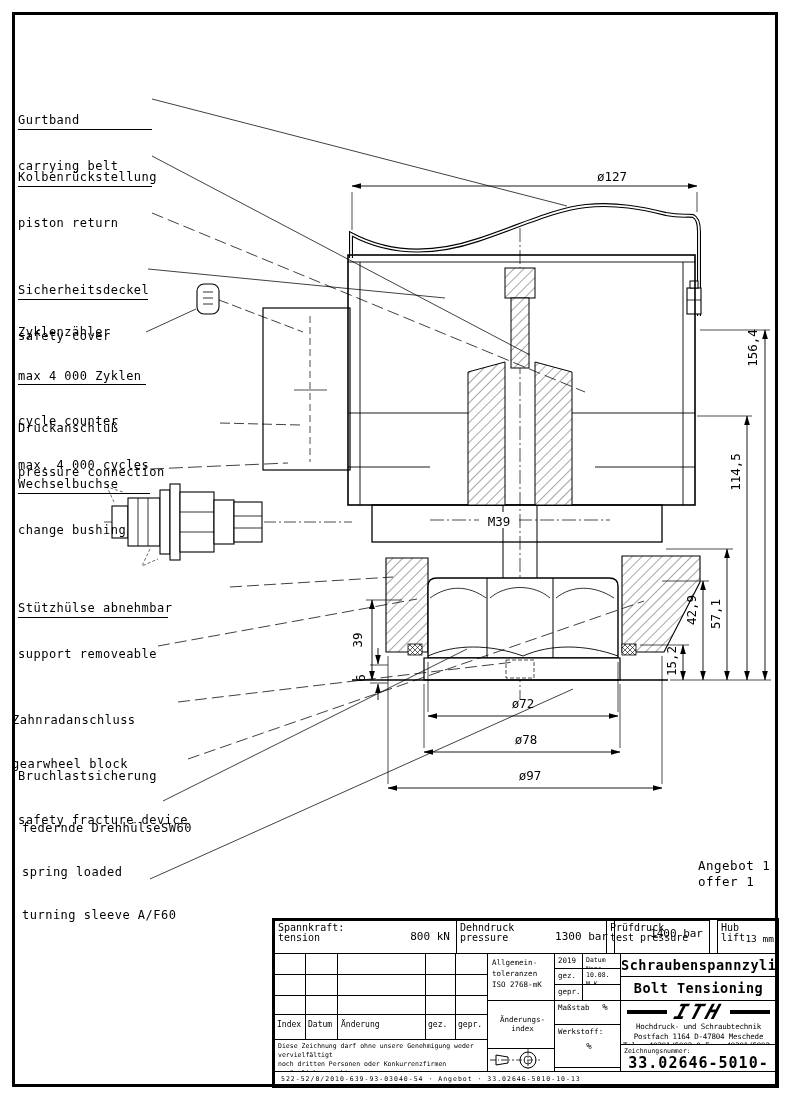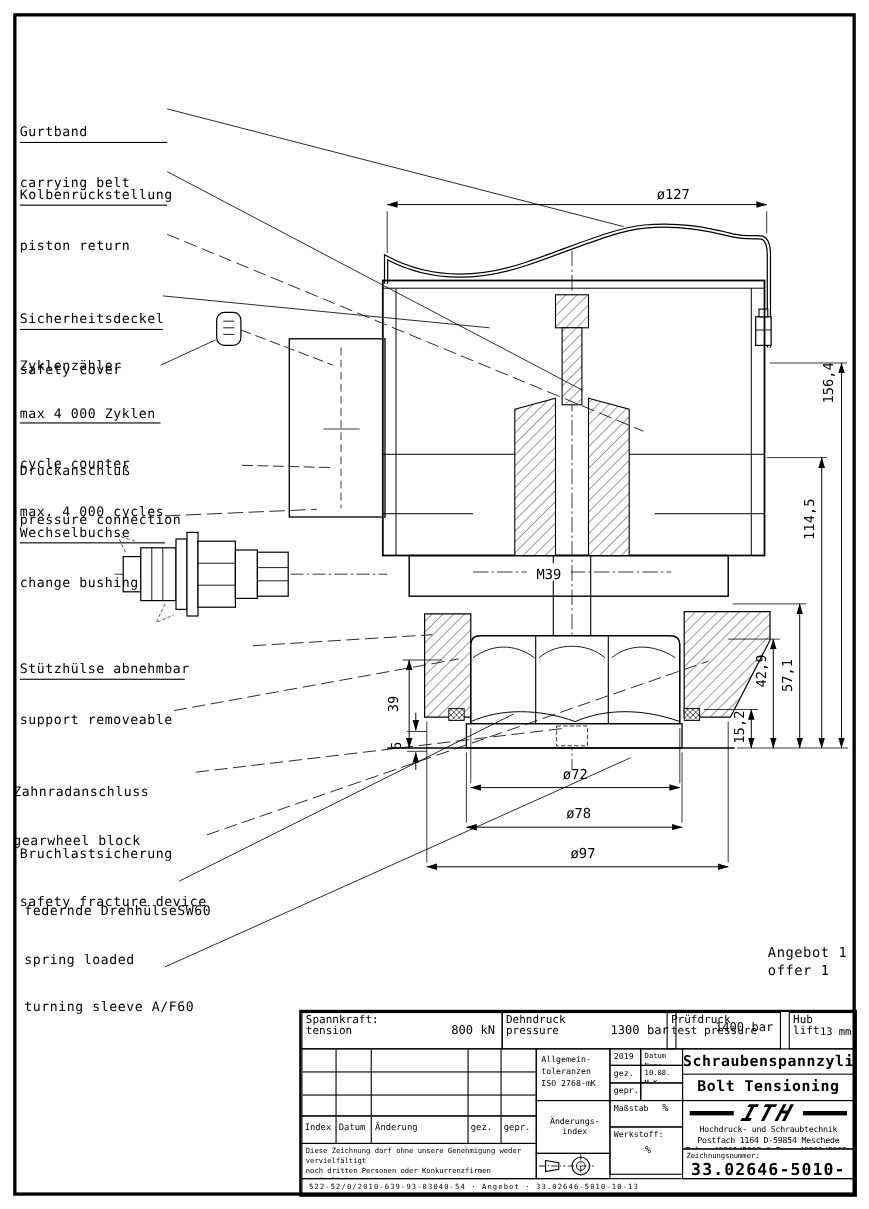--- a/index.html
+++ b/index.html
@@ -346,21 +346,21 @@
       <div>Bolt Tensioning Cylinder</div>
     </div>
 
     <div class="cell" style="left:346px;top:80px;width:157px;height:45px;">
       <div class="ithrow">
         <div class="ithbar"></div>
         <div class="ithtxt">ITH</div>
         <div class="ithbar"></div>
       </div>
       <div class="comp">Hochdruck- und Schraubtechnik</div>
-      <div class="comp">Postfach 1164  D-59854 Meschede</div>
+      <div class="comp">Postfach 1164  D-47804 Meschede</div>
       <div class="comp">Tel. +49291/5992-0  Fax +49291/5992-11</div>
     </div>
 
     <div class="cell" style="left:346px;top:124px;width:157px;height:28px;">
       <div class="numlbl">Zeichnungsnummer:</div>
       <div class="num">33.02646-5010-10-13</div>
     </div>
   </div>
 </div>
 

